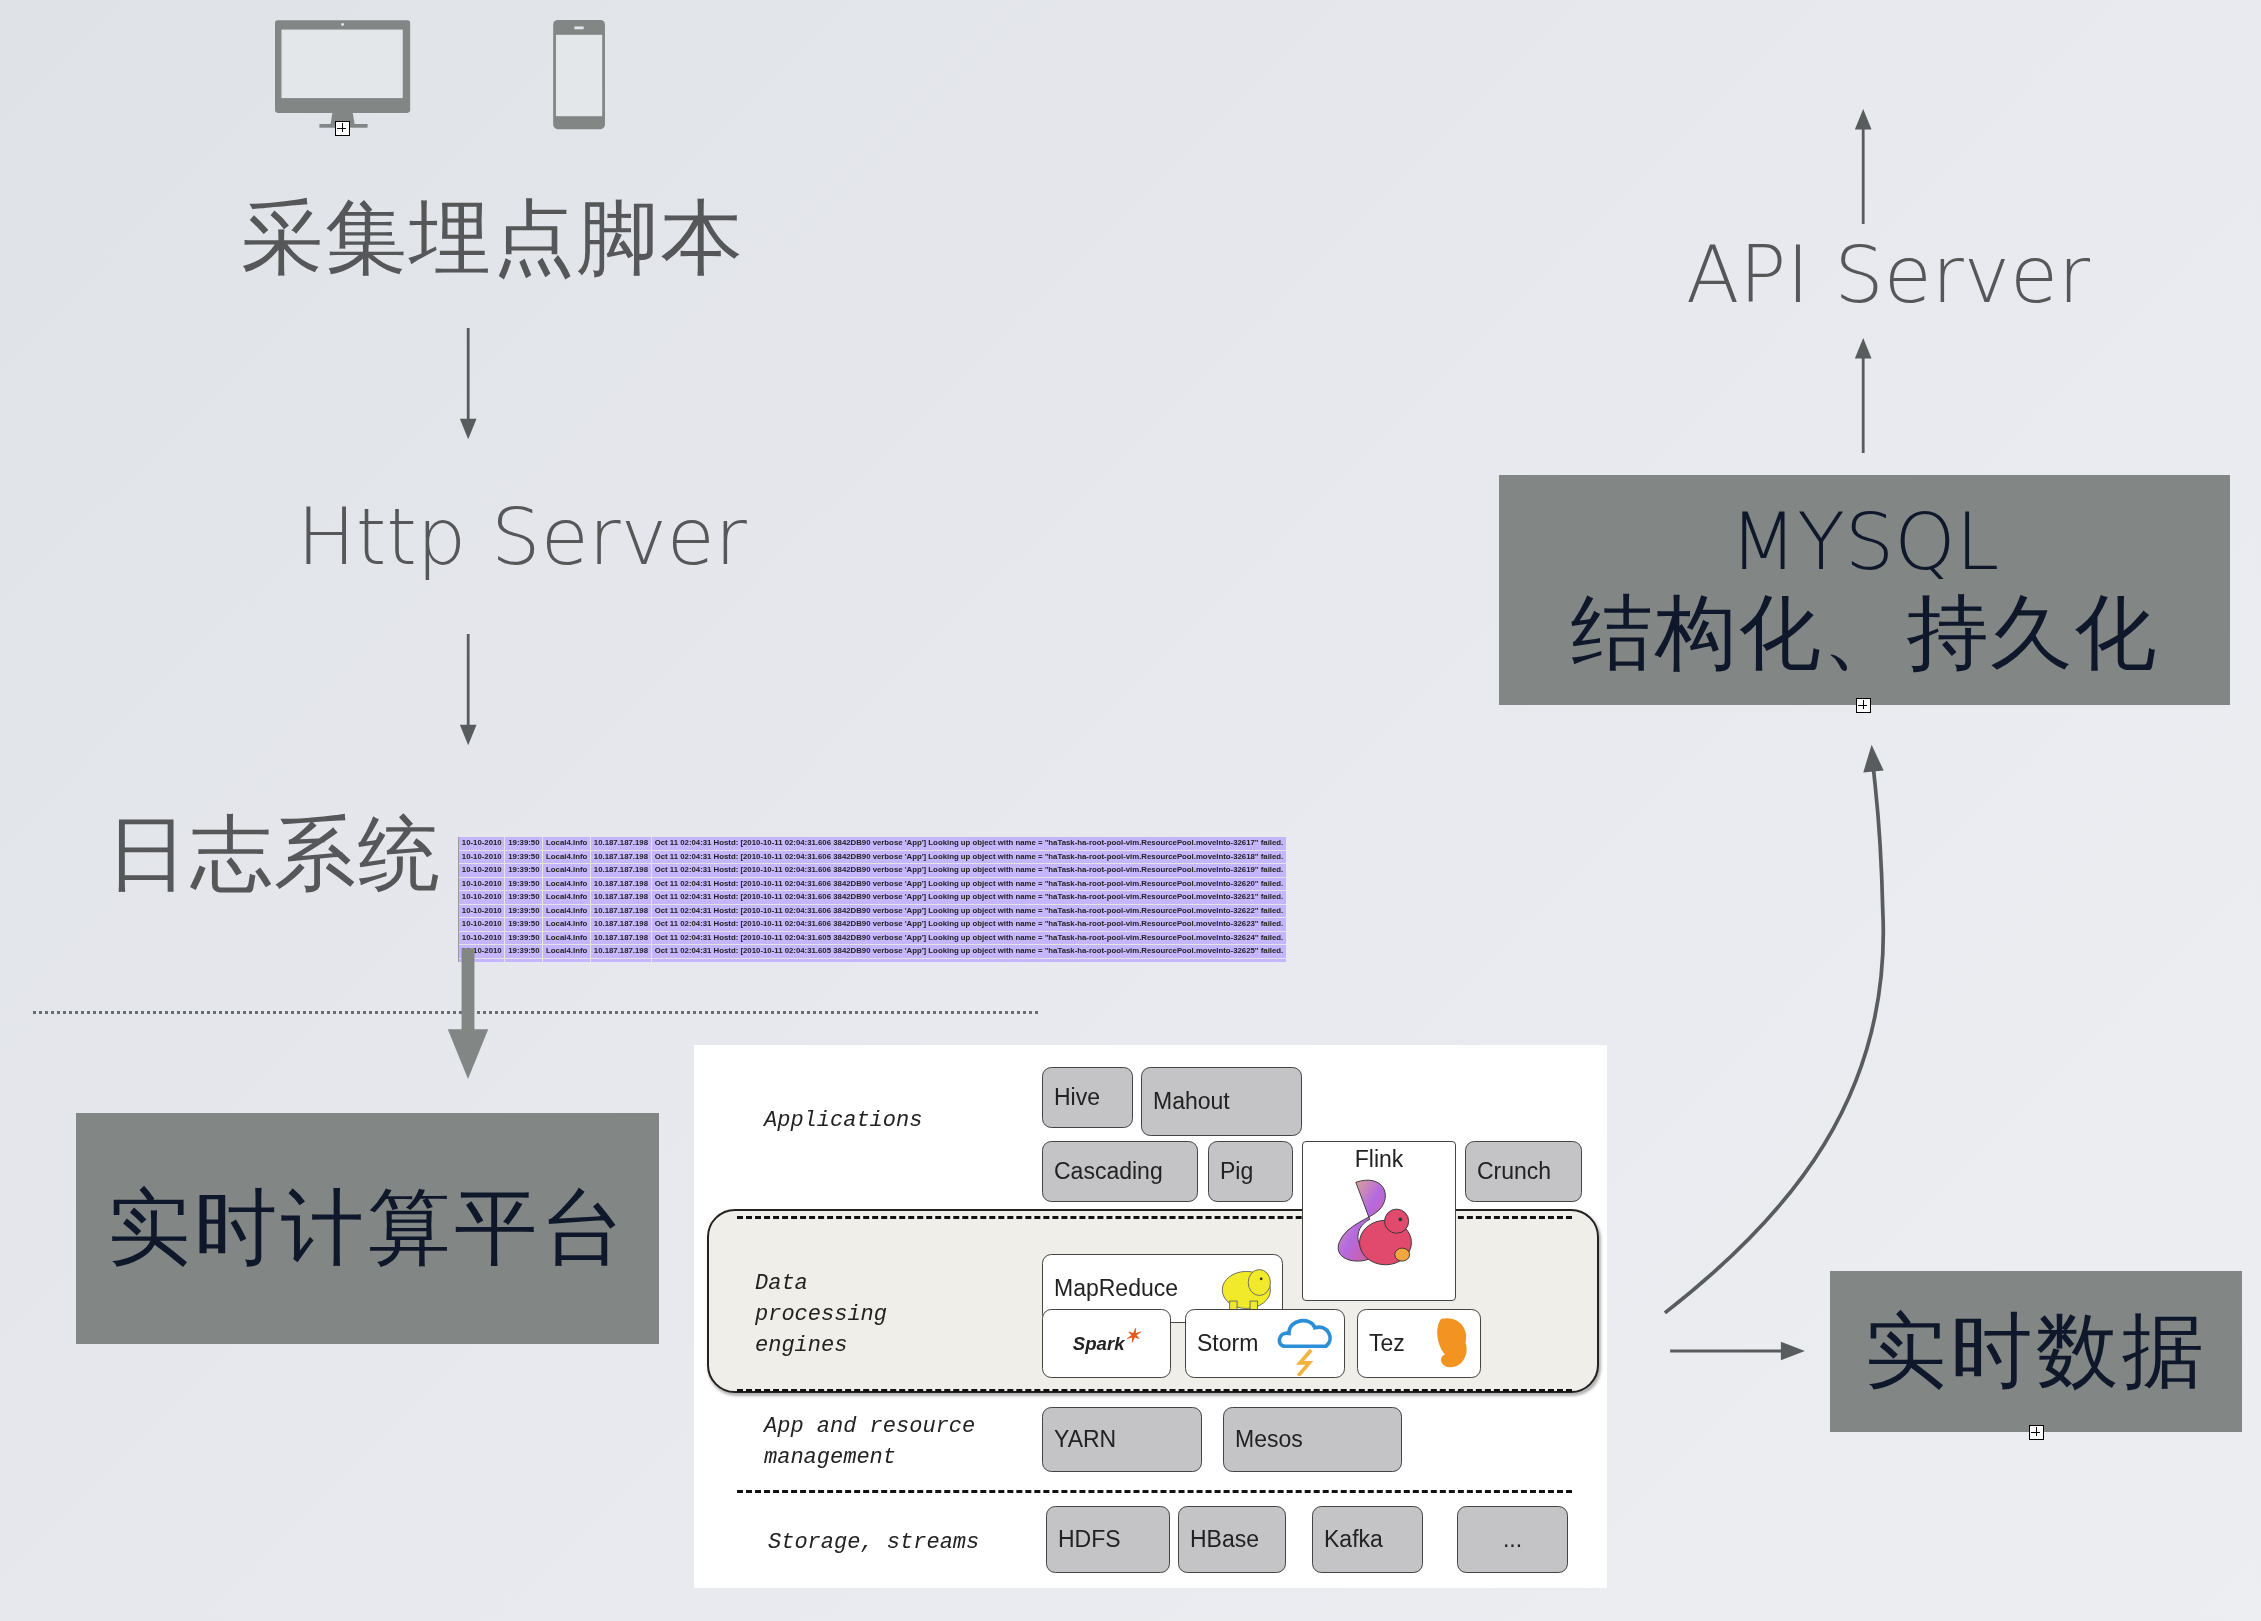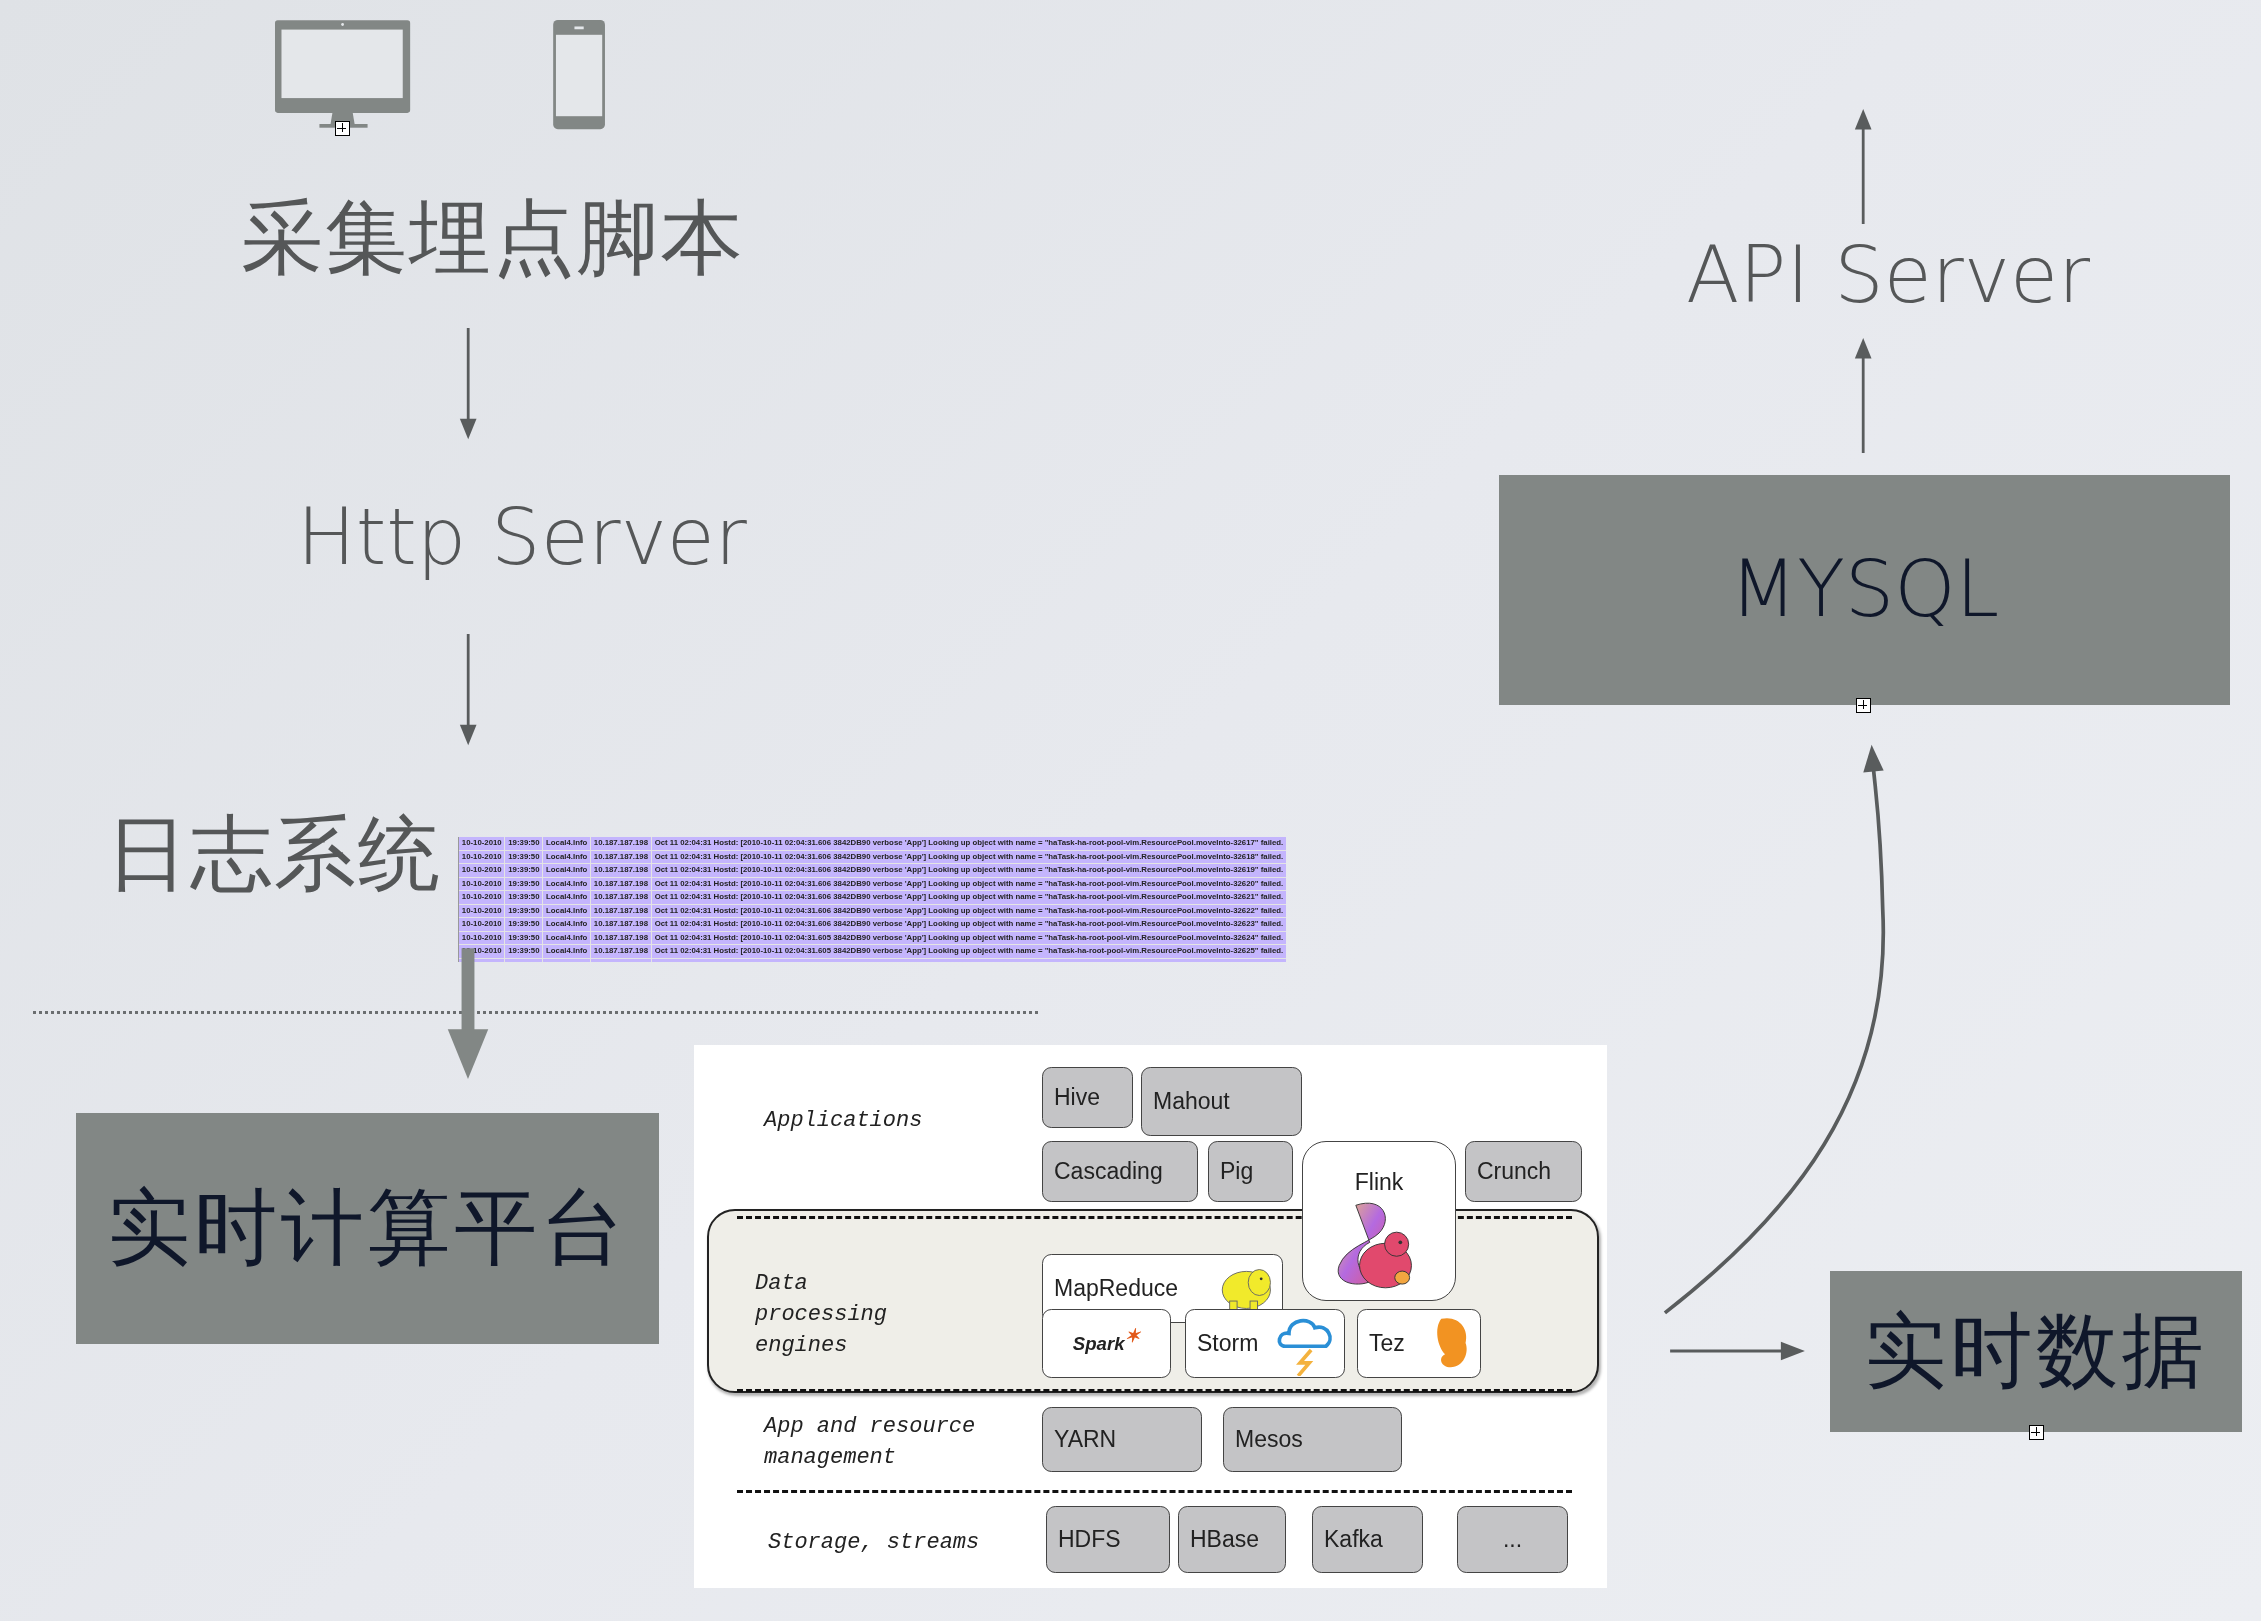--- a/index.html
+++ b/index.html
@@ -158,21 +158,21 @@
   <div class="layer-label" style="left:61px;top:223px;width:186px">Data processing engines</div>
   <div class="layer-label" style="left:70px;top:366px;width:213px">App and resource management</div>
   <div class="layer-label" style="left:74px;top:482px">Storage, streams</div>
 
   <div class="chip" style="left:348px;top:22px;width:91px;height:61px">Hive</div>
   <div class="chip" style="left:447px;top:22px;width:161px;height:69px">Mahout</div>
   <div class="chip" style="left:348px;top:96px;width:156px;height:61px">Cascading</div>
   <div class="chip" style="left:514px;top:96px;width:85px;height:61px">Pig</div>
   <div class="chip" style="left:771px;top:96px;width:117px;height:61px">Crunch</div>
 
-  <div class="chip white" style="left:608px;top:96px;width:154px;height:160px;border-radius:24px;flex-direction:column;align-items:center;padding:27px 0 0 0;justify-content:flex-start">
+  <div class="chip white" style="left:608px;top:96px;width:154px;height:160px;border-radius:4px;flex-direction:column;align-items:center;padding:4px 0 0 0;justify-content:flex-start">
     <span>Flink</span>
     <svg width="102" height="102" viewBox="0 0 110 110">
       <defs>
         <linearGradient id="tail" x1="0" y1="0" x2="1" y2="1">
           <stop offset="0" stop-color="#f4c46a"></stop>
           <stop offset="0.5" stop-color="#b46ae0"></stop>
           <stop offset="1" stop-color="#e2557a"></stop>
         </linearGradient>
       </defs>
       <path d="M30 10 C60 0 70 25 55 40 C45 50 20 55 12 75 C5 95 35 100 50 90 C30 85 25 60 45 50 Z" fill="url(#tail)" stroke="#333" stroke-width="1"></path>
@@ -227,20 +227,21 @@
 
 <div class="abs label-big" style="left:1686px;top:230px;font-size:78px">API Server</div>
 
 <svg class="abs" style="left:1853px;top:338px" width="20.4" height="116" viewBox="0 0 22 125">
   <polygon points="2,22 20,22 11,0" fill="#595c5d"></polygon>
   <line x1="11" y1="20" x2="11" y2="124" stroke="#595c5d" stroke-width="3"></line>
 </svg>
 
 <div class="abs gray-box" style="left:1499px;top:475px;width:731px;height:230px">
   <span style="font-size:78px;font-weight:300;line-height:1.1">MYSQL</span>
+  <span style="font-size:82px;font-weight:300;line-height:1.15;letter-spacing:1.9px">结构化、持久化</span>
 </div>
 <div class="handle" style="left:1856px;top:698px"></div>
 
 <svg class="abs" style="left:1651px;top:724px" width="241" height="603" viewBox="0 0 260 650">
   <path d="M15 635 C150 530 260 400 250 200 C248 110 243 80 240 48" fill="none" stroke="#595c5d" stroke-width="4"></path>
   <polygon points="229,52 251,50 238,22" fill="#595c5d"></polygon>
 </svg>
 
 <svg class="abs" style="left:1668px;top:1339px" width="139" height="24" viewBox="0 0 150 26">
   <line x1="2" y1="13" x2="125" y2="13" stroke="#595c5d" stroke-width="3"></line>

